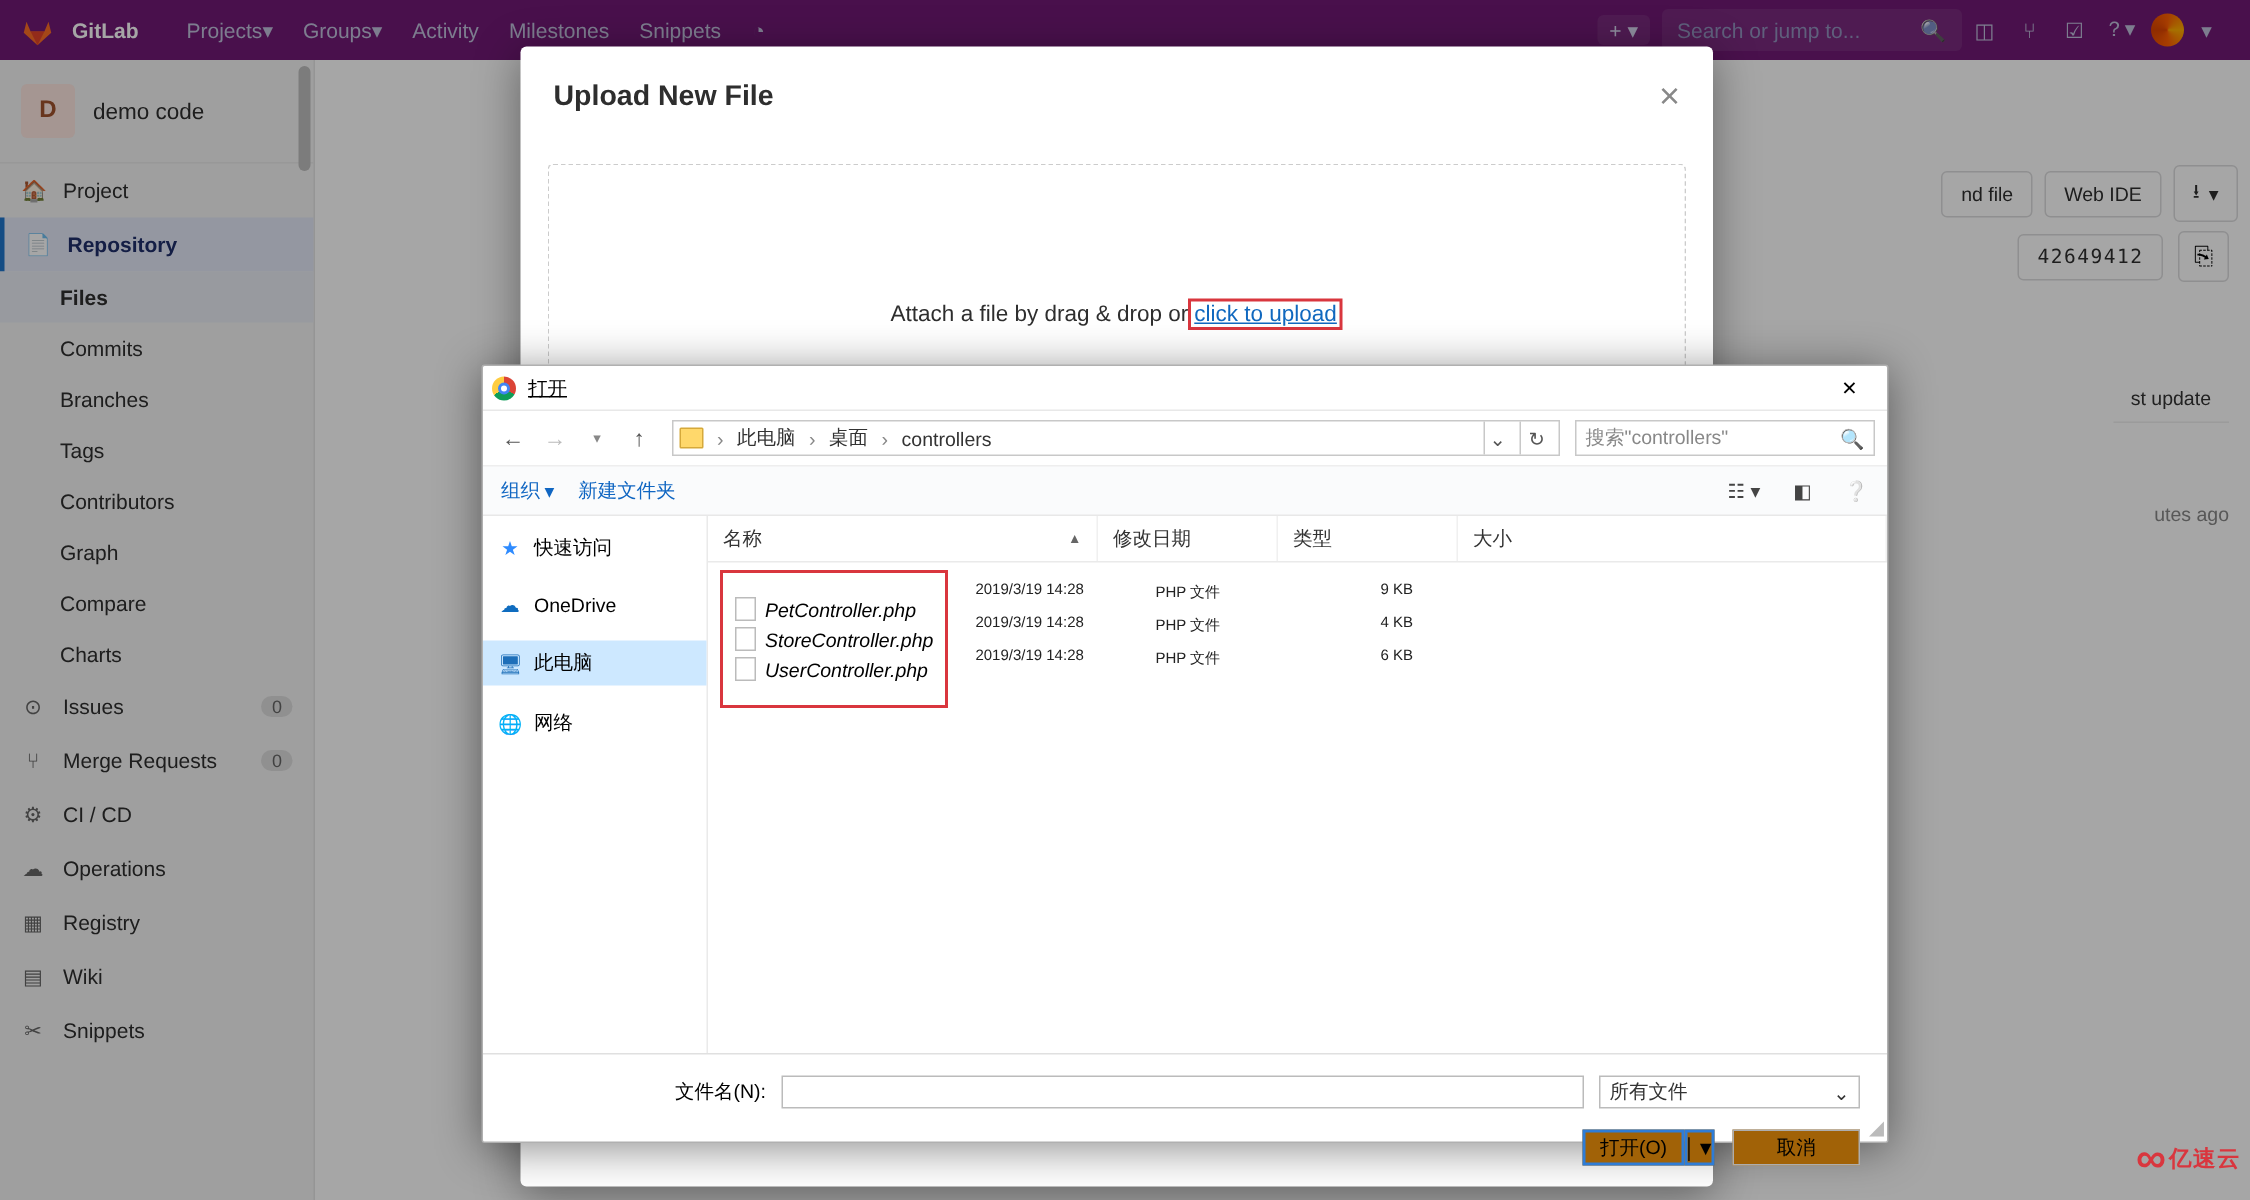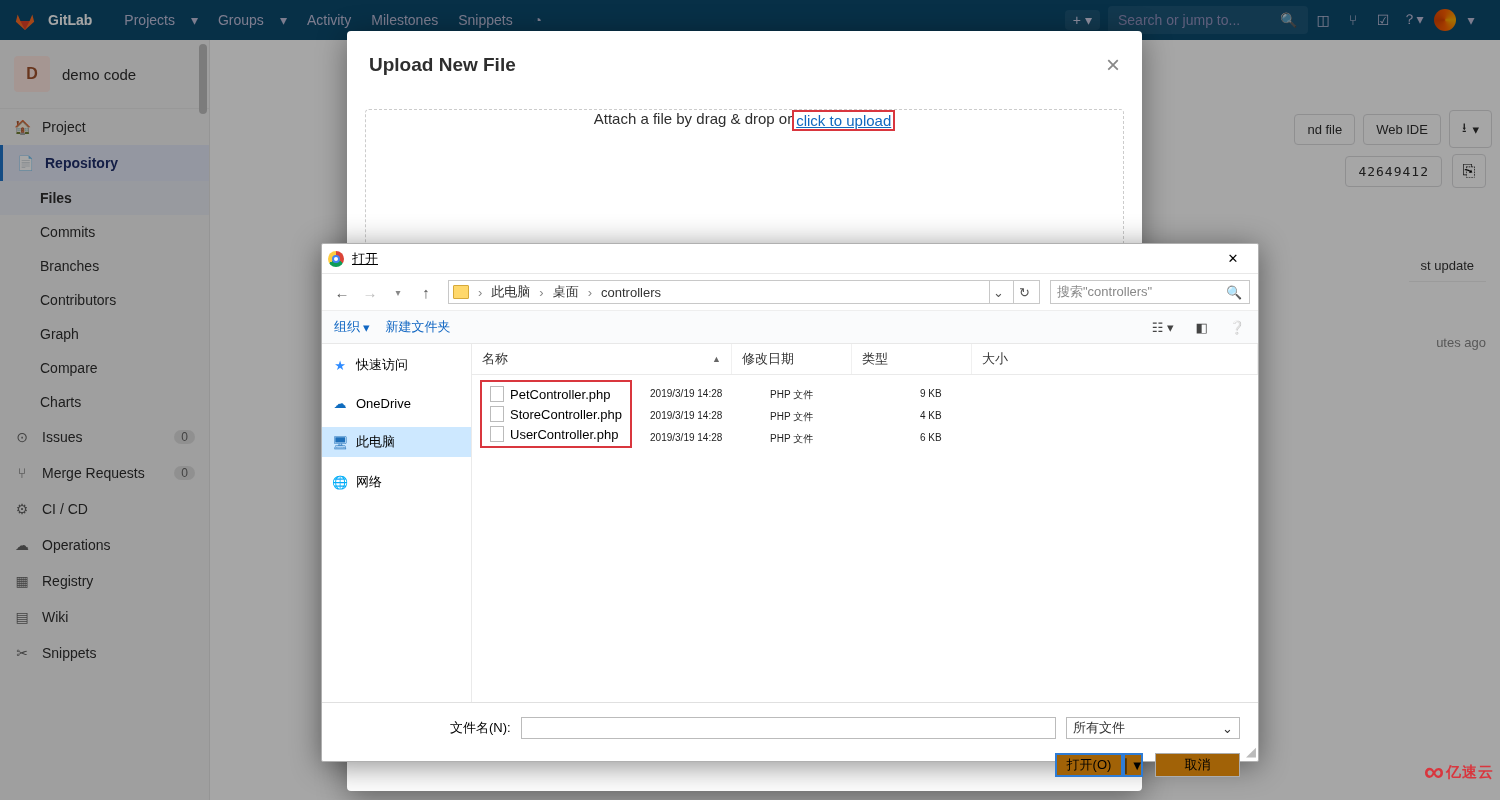--- a/index.html
+++ b/index.html
@@ -1,22 +1,22 @@
 <!DOCTYPE html>
 <html><head>
 <meta charset="utf-8">
 <style>
   * { box-sizing: border-box; margin: 0; padding: 0; }
   body { font-family: -apple-system, "Segoe UI", sans-serif; background: #fff; width: 1500px; height: 800px; overflow: hidden; position: relative; }
 
   
-  .nav { height: 40px; background: #0c4a6e; display: flex; align-items: center; padding: 0 14px; color: #d9d9f2; font-size: 14px; position: relative; }
+  .nav { height: 40px; background: #701a75; display: flex; align-items: center; padding: 0 14px; color: #d9d9f2; font-size: 14px; position: relative; }
   .nav .logo { display: flex; align-items: center; margin-right: 12px; }
   .nav .brand { font-weight: 600; color: #fff; margin-right: 22px; }
-  .nav .nlink { padding: 0 10px; cursor: pointer; color: #c0c0dc; display:flex; align-items:center; gap:16px;}
+  .nav .nlink { padding: 0 10px; cursor: pointer; color: #c0c0dc; display:flex; align-items:center; gap:0;}
   .nav .spacer { flex: 1; }
   .nav .search { background: rgba(255,255,255,.07); border-radius: 4px; height: 28px; width: 200px; display: flex; align-items: center; padding: 0 10px; color: #9292bf; justify-content: space-between;}
   .nav .nicon { width: 30px; text-align: center; cursor: pointer; color: #c0c0dc; }
   .nav .plusbox { background: rgba(255,255,255,.07); border-radius: 4px; padding: 2px 8px; margin-right:8px; display:flex; align-items:center; gap:4px;}
   .nav .avatar-orange { width:22px; height:22px; border-radius:50%; background: conic-gradient(#ff5e00,#ffae00,#ff5e00,#d40,#ff5e00); margin-left:6px;}
 
   
   .dim { position:absolute; inset:0; background: rgba(0,0,0,.35); }
 
   
@@ -42,21 +42,21 @@
   .hash { font-family: monospace; letter-spacing:1px;}
   .copybox{ border:1px solid #dcdcde; border-radius:4px; width:34px; height:34px; display:flex;align-items:center;justify-content:center;}
   .mainbg .tableh { position:absolute; top:210px; right:14px; border-bottom:1px solid #eee; padding:8px 12px; color:#333; font-size:13px;}
   .mainbg .tabler { position:absolute; top:295px; right:14px; color:#888; font-size:13px;}
 
   
   .modal { position:absolute; top:31px; left:347px; width:795px; height:760px; background:#fff; border-radius:4px; box-shadow:0 6px 30px rgba(0,0,0,.4); z-index:5;}
   .modal .mhead { padding:20px 22px 12px; display:flex; justify-content:space-between; align-items:center;}
   .modal .mhead h2 { font-size:19px; font-weight:600; color:#2e2e2e;}
   .modal .mclose { font-size:24px; color:#888; cursor:pointer; }
-  .drop { margin:18px; border:1px dashed #ccc; border-radius:4px; height:200px; display:flex; align-items:flex-start; justify-content:center; font-size:15px; color:#2e2e2e;}
+  .drop { margin:18px; border:1px dashed #ccc; border-radius:4px; height:200px; display:flex; align-items:center; justify-content:center; font-size:15px; color:#2e2e2e;}
   .drop .lnk { border:2.5px solid #d9363e; padding:0 2px;}
   .drop a { color:#1068bf; text-decoration:underline;}
 
   
   .winfd { position:absolute; top:243px; left:321px; width:938px; height:519px; background:#fff; border:1px solid #b0b0b0; border-radius:2px; box-shadow:0 4px 30px rgba(0,0,0,.45); z-index:10; font-family:"Microsoft YaHei","Segoe UI",sans-serif; font-size:13px;}
   .winfd .tbar { height:30px; display:flex; align-items:center; gap:8px; padding:0 6px; border-bottom:1px solid #e8e8e8;}
   .winfd .tbar .chrome { width:16px;height:16px;border-radius:50%;background:conic-gradient(#db4437 0 33%, #0f9d58 33% 66%, #ffcd40 66% 100%);position:relative;}
   .winfd .tbar .chrome:after{content:"";position:absolute;inset:4px;background:#fff;border-radius:50%;border:2px solid #4285f4;}
   .winfd .tbar .ttitle { flex:1; color:#000;text-decoration:underline;}
   .winfd .tbar .wclose { width:38px;height:28px;display:flex;align-items:center;justify-content:center;cursor:pointer;}
@@ -83,21 +83,21 @@
   .winfd .list { flex:1; }
   .winfd .lhead { display:flex; border-bottom:1px solid #eaeaea; color:#333;}
   .winfd .lhead div{ padding:6px 10px; border-right:1px solid #f0f0f0;}
   .col-name{ width:260px; display:flex;align-items:center;gap:6px;}
   .col-date{ width:120px;}
   .col-type{ width:120px;}
   .col-size{ flex:1;}
   .sortarr{ font-size:9px; color:#666; margin-left:auto;}
   .winfd .lrow { display:flex; color:#222; font-size:10px;}
   .winfd .lrow div{ padding:4px 10px; }
-  .filesbox{ border:2.5px solid #d9363e; padding:2px 2px; margin:5px 8px; width:fit-content;}
+  .filesbox{ border:2.5px solid #d9363e; padding:14px 2px; margin:5px 8px; width:fit-content;font-style:italic;}
   .fitem{ display:flex;align-items:center;gap:6px; padding:2px 6px;}
   .fileic{ width:14px;height:16px;border:1px solid #bbb;background:#fff; }
   .winfd .footer { border-top:1px solid #e0e0e0; padding:14px 18px; display:flex; flex-direction:column; gap:14px; align-items:flex-end;}
   .winfd .frow1 { display:flex; align-items:center; gap:10px; width:100%;}
   .winfd .flabel { white-space:nowrap; padding-left:110px;}
   .winfd .finput { flex:1; border:1px solid #bbb; height:22px;}
   .winfd .fcombo{ width:174px; border:1px solid #bbb; height:22px; display:flex;align-items:center;justify-content:space-between;padding:0 6px;color:#333;}
   .winfd .frow2{ display:flex; gap:12px;}
   .winbtn{ border:1px solid #adadad; background:#a16207; width:85px; height:24px; display:flex;align-items:center;justify-content:center;cursor:pointer;position:relative;}
   .winbtn.primary{ border:2px solid #2e7cd6;}
@@ -157,20 +157,21 @@
       <span class="sicon">🏠</span>
       <span>Project</span>
     </div>
   <div class="sitem active">
       <span class="sicon">📄</span>
       <span>Repository</span>
     </div>
   <div class="subitem sel">Files</div>
   <div class="subitem">Commits</div>
   <div class="subitem">Branches</div>
+  <div class="subitem">Tags</div>
   <div class="subitem">Contributors</div>
   <div class="subitem">Graph</div>
   <div class="subitem">Compare</div>
   <div class="subitem">Charts</div>
   <div class="sitem">
       <span class="sicon">⊙</span>
       <span>Issues</span>
       <span class="badge">0</span>
     </div>
   <div class="sitem">

